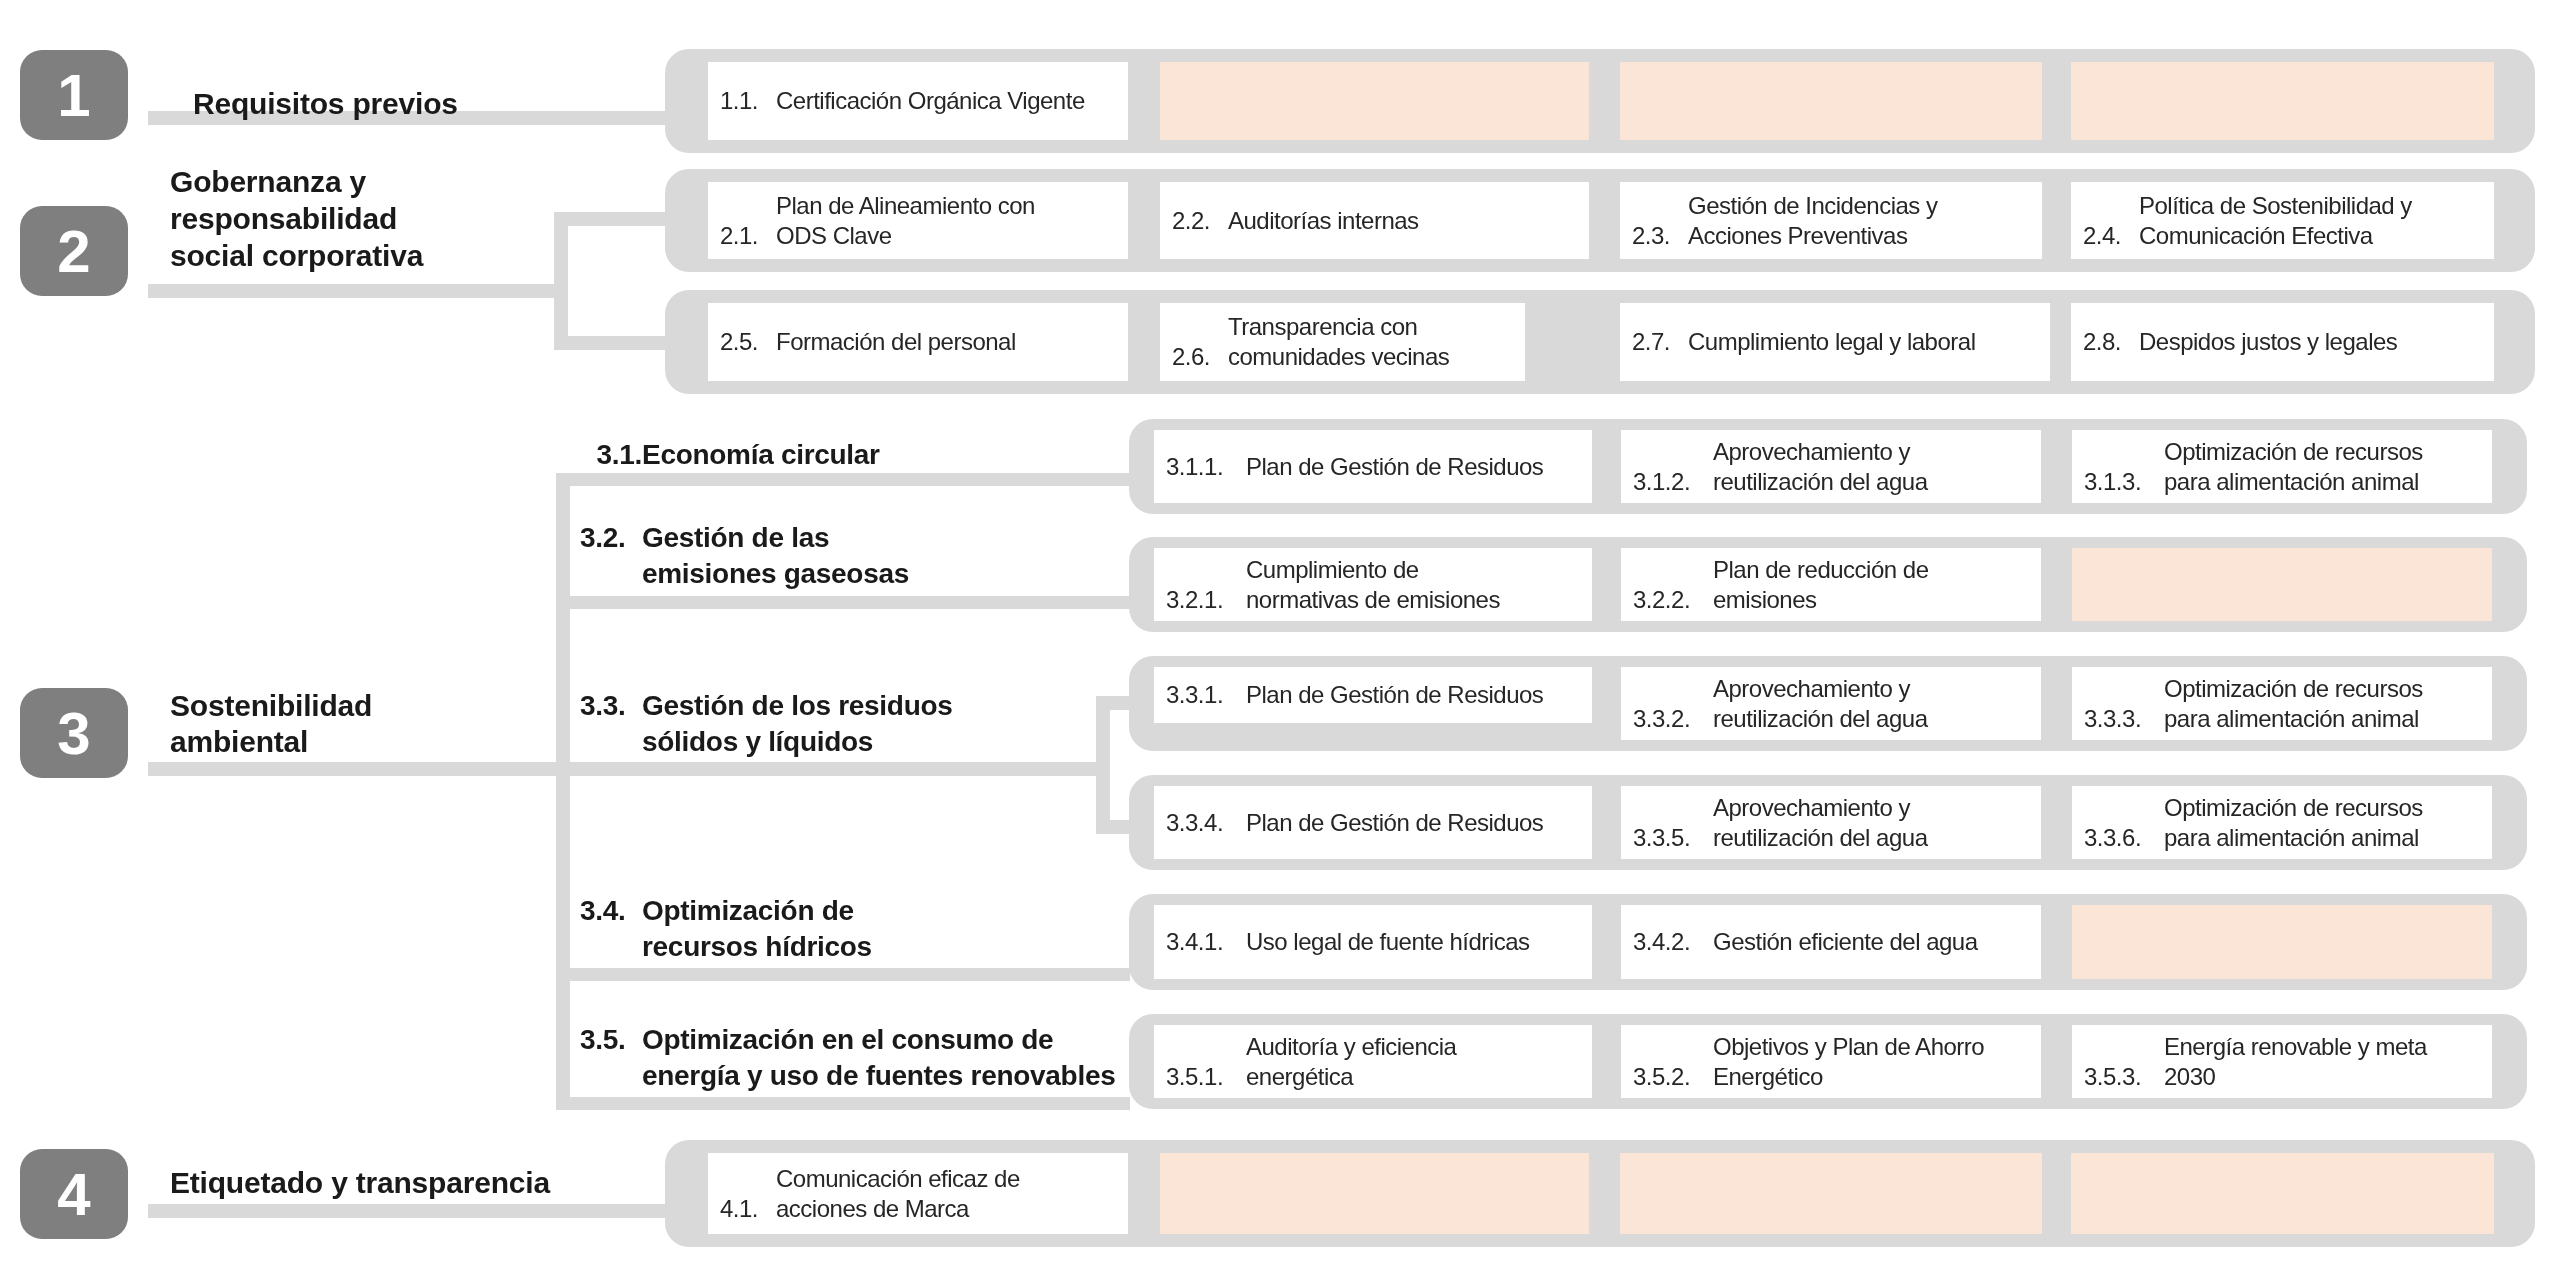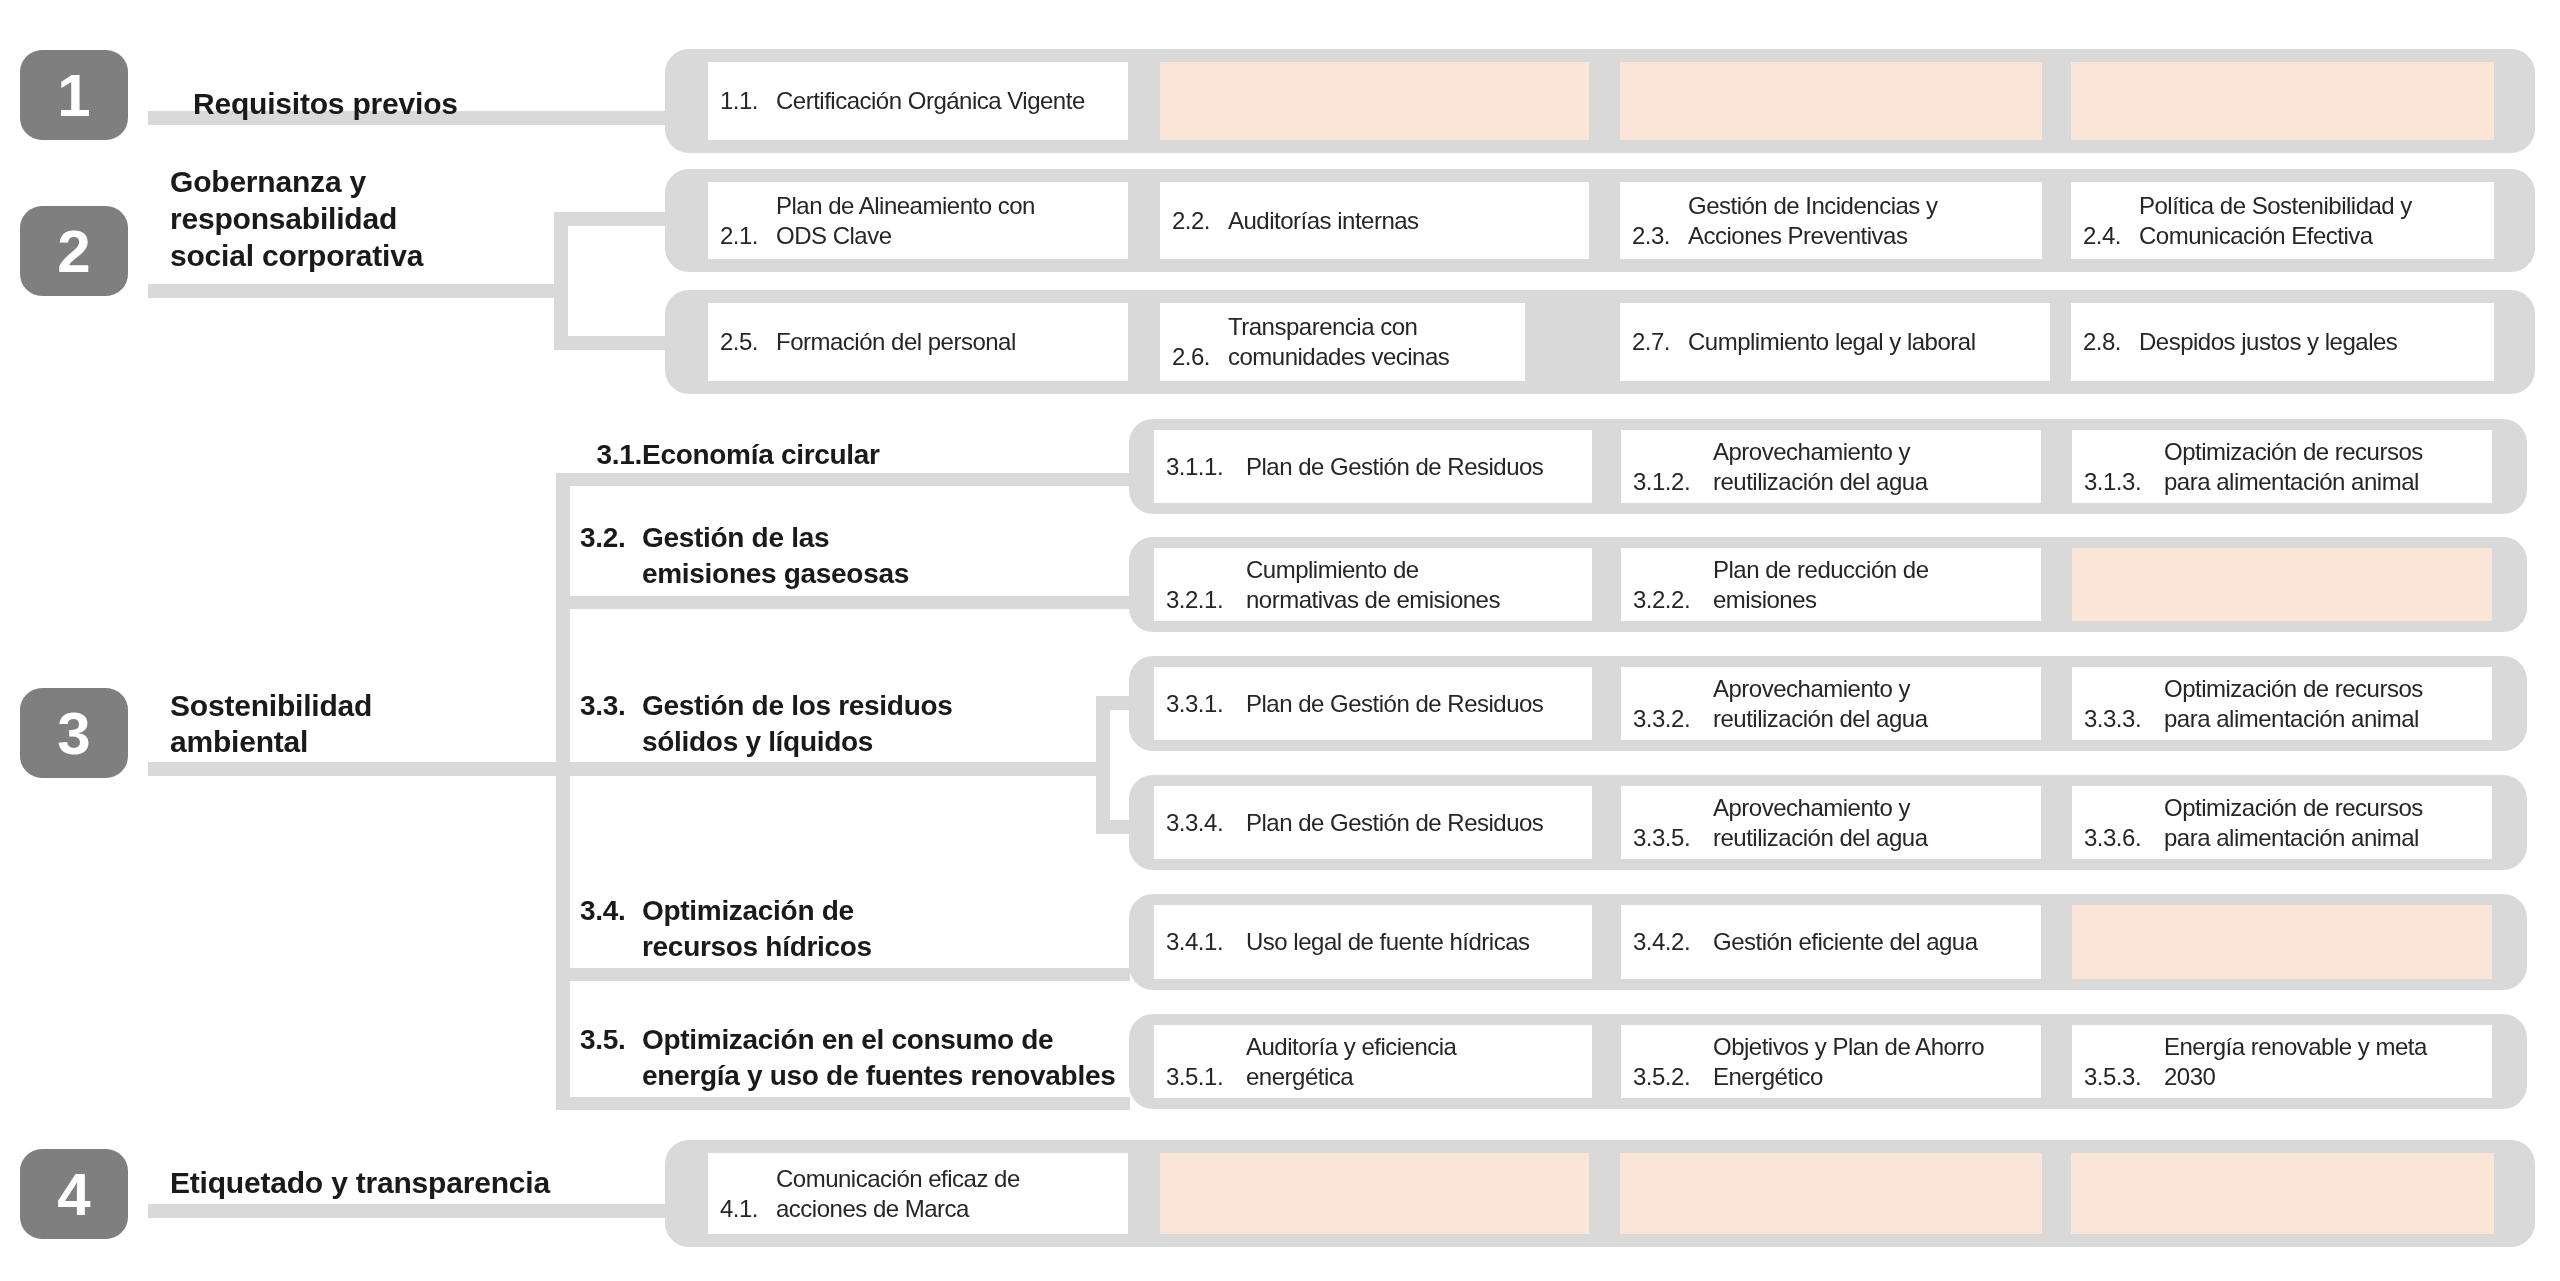--- a/index.html
+++ b/index.html
@@ -208,21 +208,21 @@
   </div>
   <div class="card" style="left:1621px;top:548px;width:420px;height:73px;">
     <div class="row">
         <span class="num num3">3.2.2.</span>
         <span class="txt">Plan de reducción de
 emisiones</span>
       </div>
   </div>
   <div class="card peach" style="left:2072px;top:548px;width:420px;height:73px;"></div>
 
-  <div class="card" style="left:1154px;top:667px;width:438px;height:73px;">
+  <div class="card" style="left:1154px;top:667px;width:438px;height:56px;">
     <div class="row">
         <span class="num num3">3.3.1.</span>
         <span class="txt">Plan de Gestión de Residuos</span>
       </div>
   </div>
   <div class="card" style="left:1621px;top:667px;width:420px;height:73px;">
     <div class="row">
         <span class="num num3">3.3.2.</span>
         <span class="txt">Aprovechamiento y
 reutilización del agua</span>

